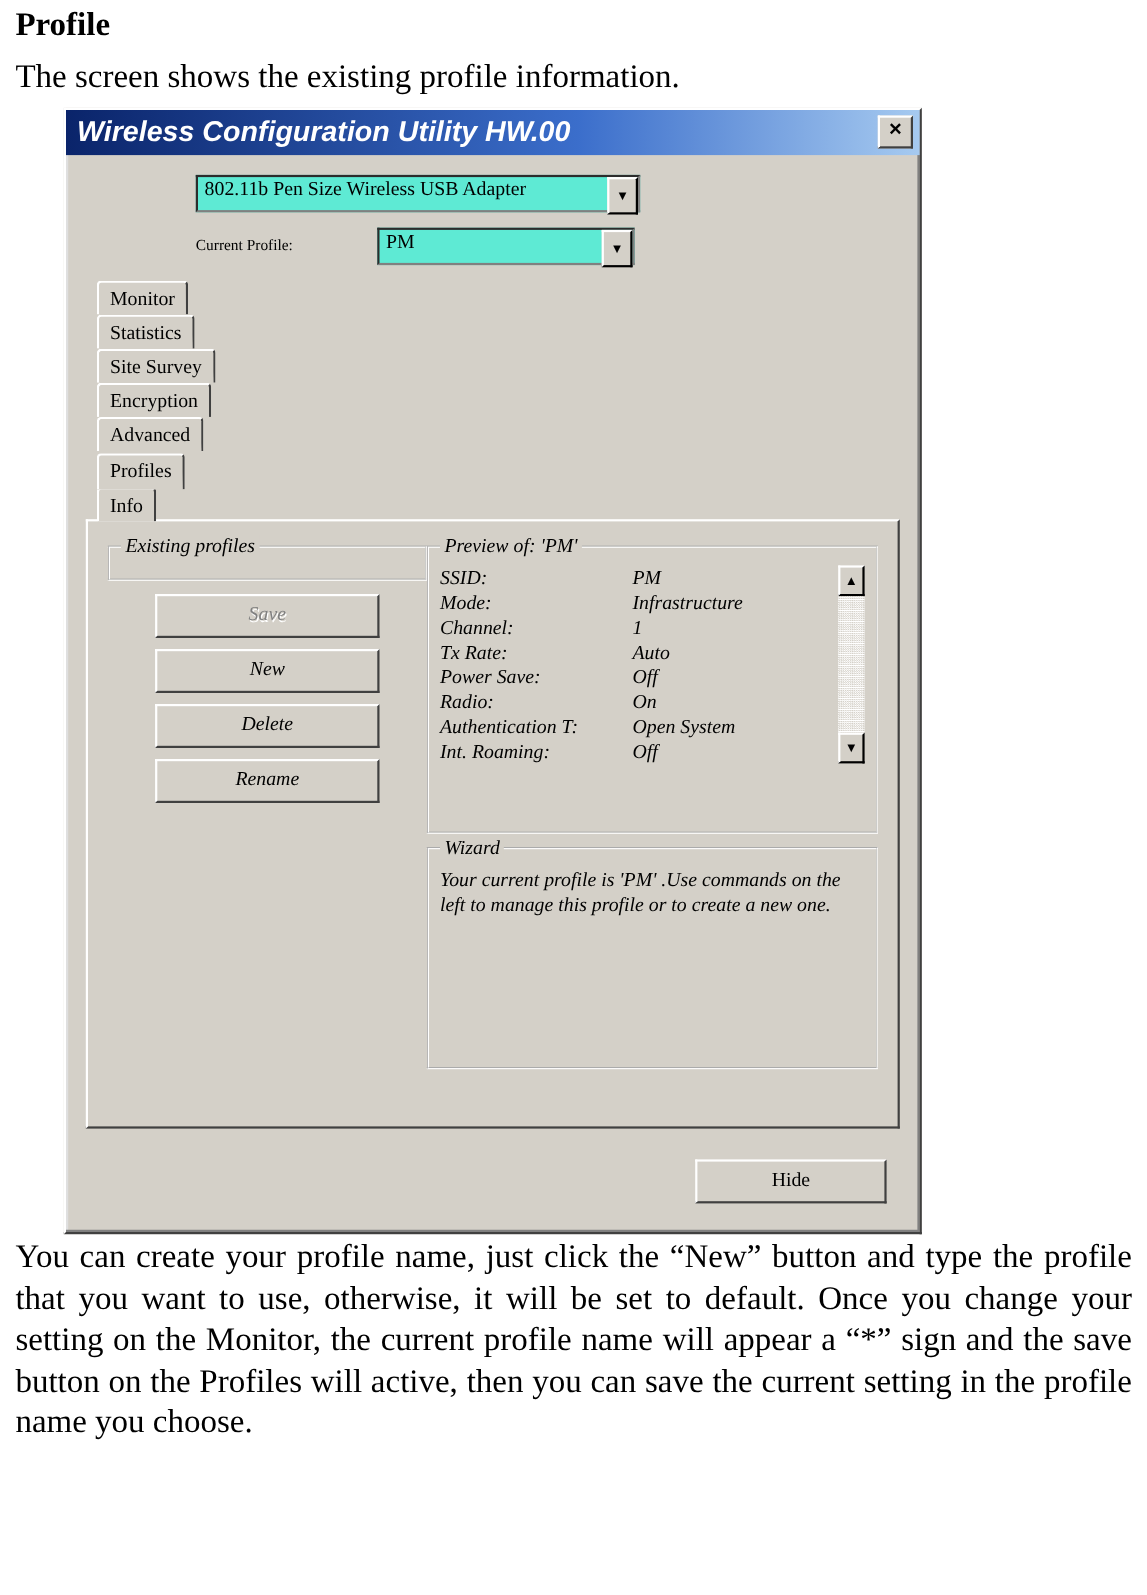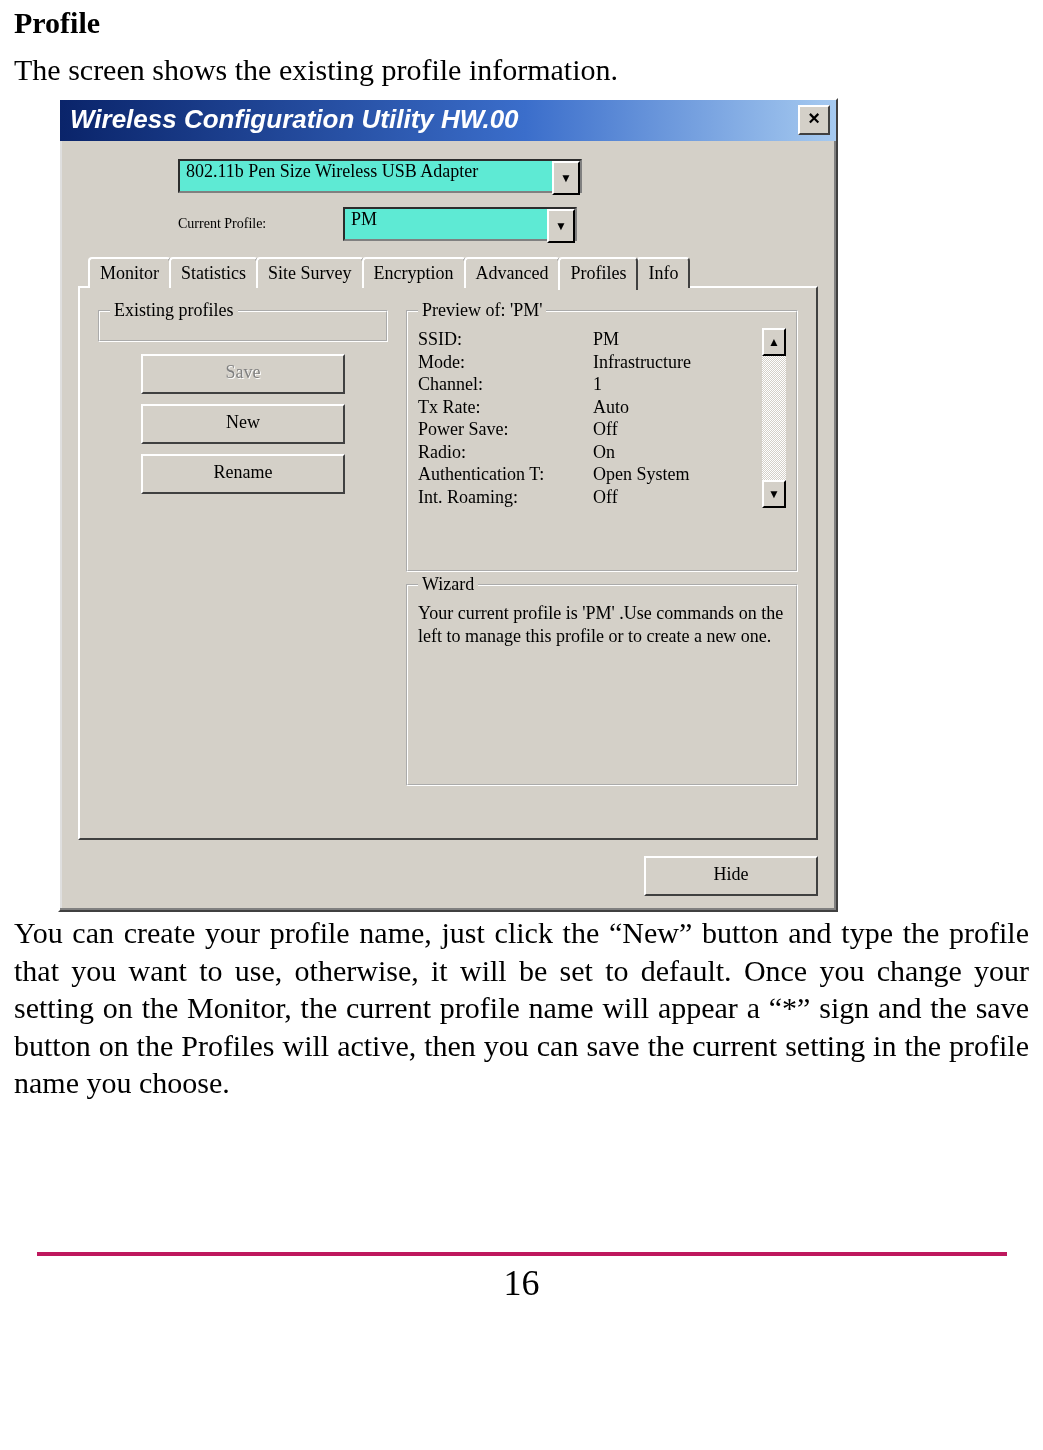--- a/index.html
+++ b/index.html
@@ -128,24 +128,25 @@
     justify-content: center;
     font-size: 12px;
     cursor: pointer;
   }
   .combo1 { width: 400px; }
   .combo2 { width: 230px; }
 
   
   .tabs-strip {
     display: flex;
-    align-items: flex-end;
+    align-items: flex-start;
     padding-left: 10px;
     position: relative;
     z-index: 1;
+    flex-direction: column;
   }
   .tab {
     font-family: "Times New Roman", serif;
     font-size: 18px;
     padding: 4px 10px 4px 10px;
     background: #d4d0c8;
     border: 2px solid #808080;
     border-top-color: #fff;
     border-left-color: #fff;
     border-right-color: #404040;
@@ -168,21 +169,21 @@
     border-bottom-color: #404040;
     background: #d4d0c8;
     padding: 22px 18px 40px 18px;
     position: relative;
     top: -2px;
     min-height: 520px;
     box-sizing: border-box;
   }
   .panel-flex {
     display: flex;
-    gap: 18px;
+    font-style: italic;
   }
   .col-left {
     width: 290px;
   }
   .col-right {
     flex: 1;
   }
 
   
   .group {
@@ -281,21 +282,21 @@
     font-size: 18px;
     line-height: 1.25;
   }
 
   .hide-row {
     display: flex;
     justify-content: flex-end;
     padding: 0 18px 14px 0;
   }
   .hide-row .btn {
-    margin: 0;
+    margin: 12px;
     width: 170px;
   }
 </style>
 </head>
 <body>
 
 <div class="page">
   <div class="heading">Profile</div>
   <div class="intro">The screen shows the existing profile information.</div>
 
@@ -340,20 +341,21 @@
         </div>
 
         <div class="tab-panel">
           <div class="panel-flex">
             <div class="col-left">
               <div class="group">
                 <div class="legend">Existing profiles</div>
               </div>
               <div class="btn disabled">Save</div>
               <div class="btn">New</div>
+              <div class="btn">Delete</div>
               <div class="btn">Rename</div>
             </div>
 
             <div class="col-right">
               <div class="group" style="height:230px;">
                 <div class="legend">Preview of: 'PM'</div>
                 <div class="preview-rows">
                   <div class="pv-body">
                     <div class="pv-row">
                         <div class="k">SSID:</div>

